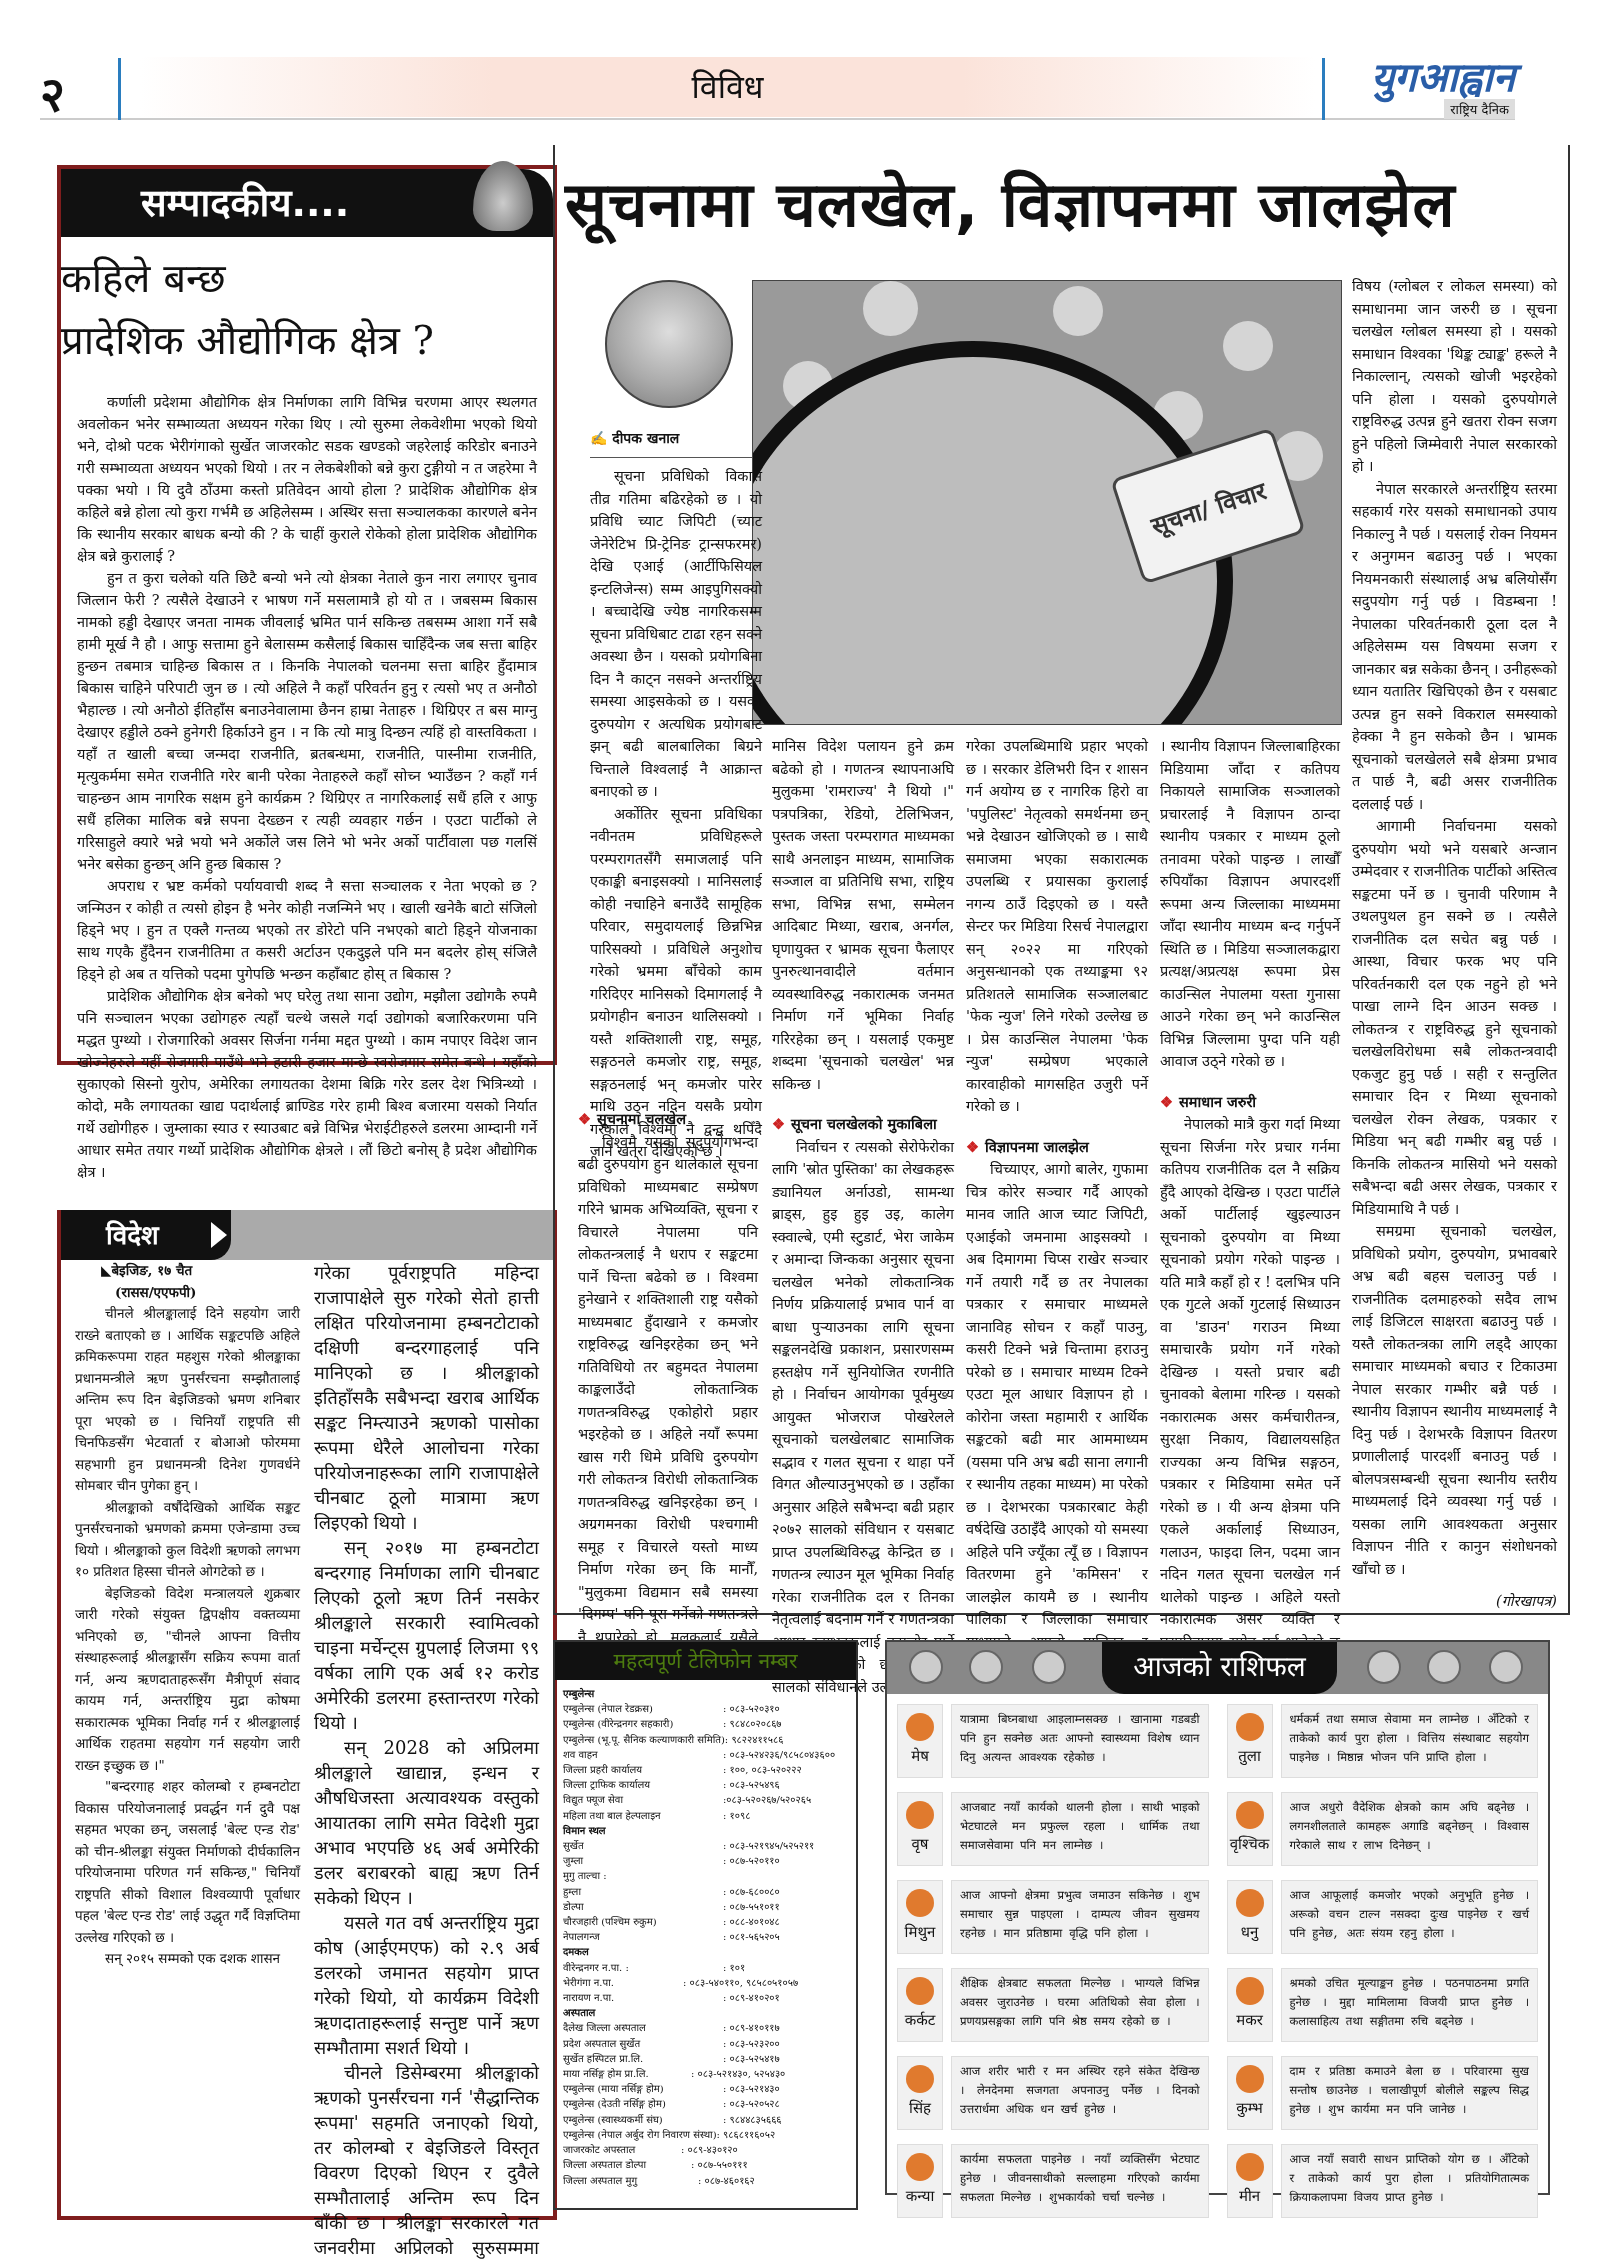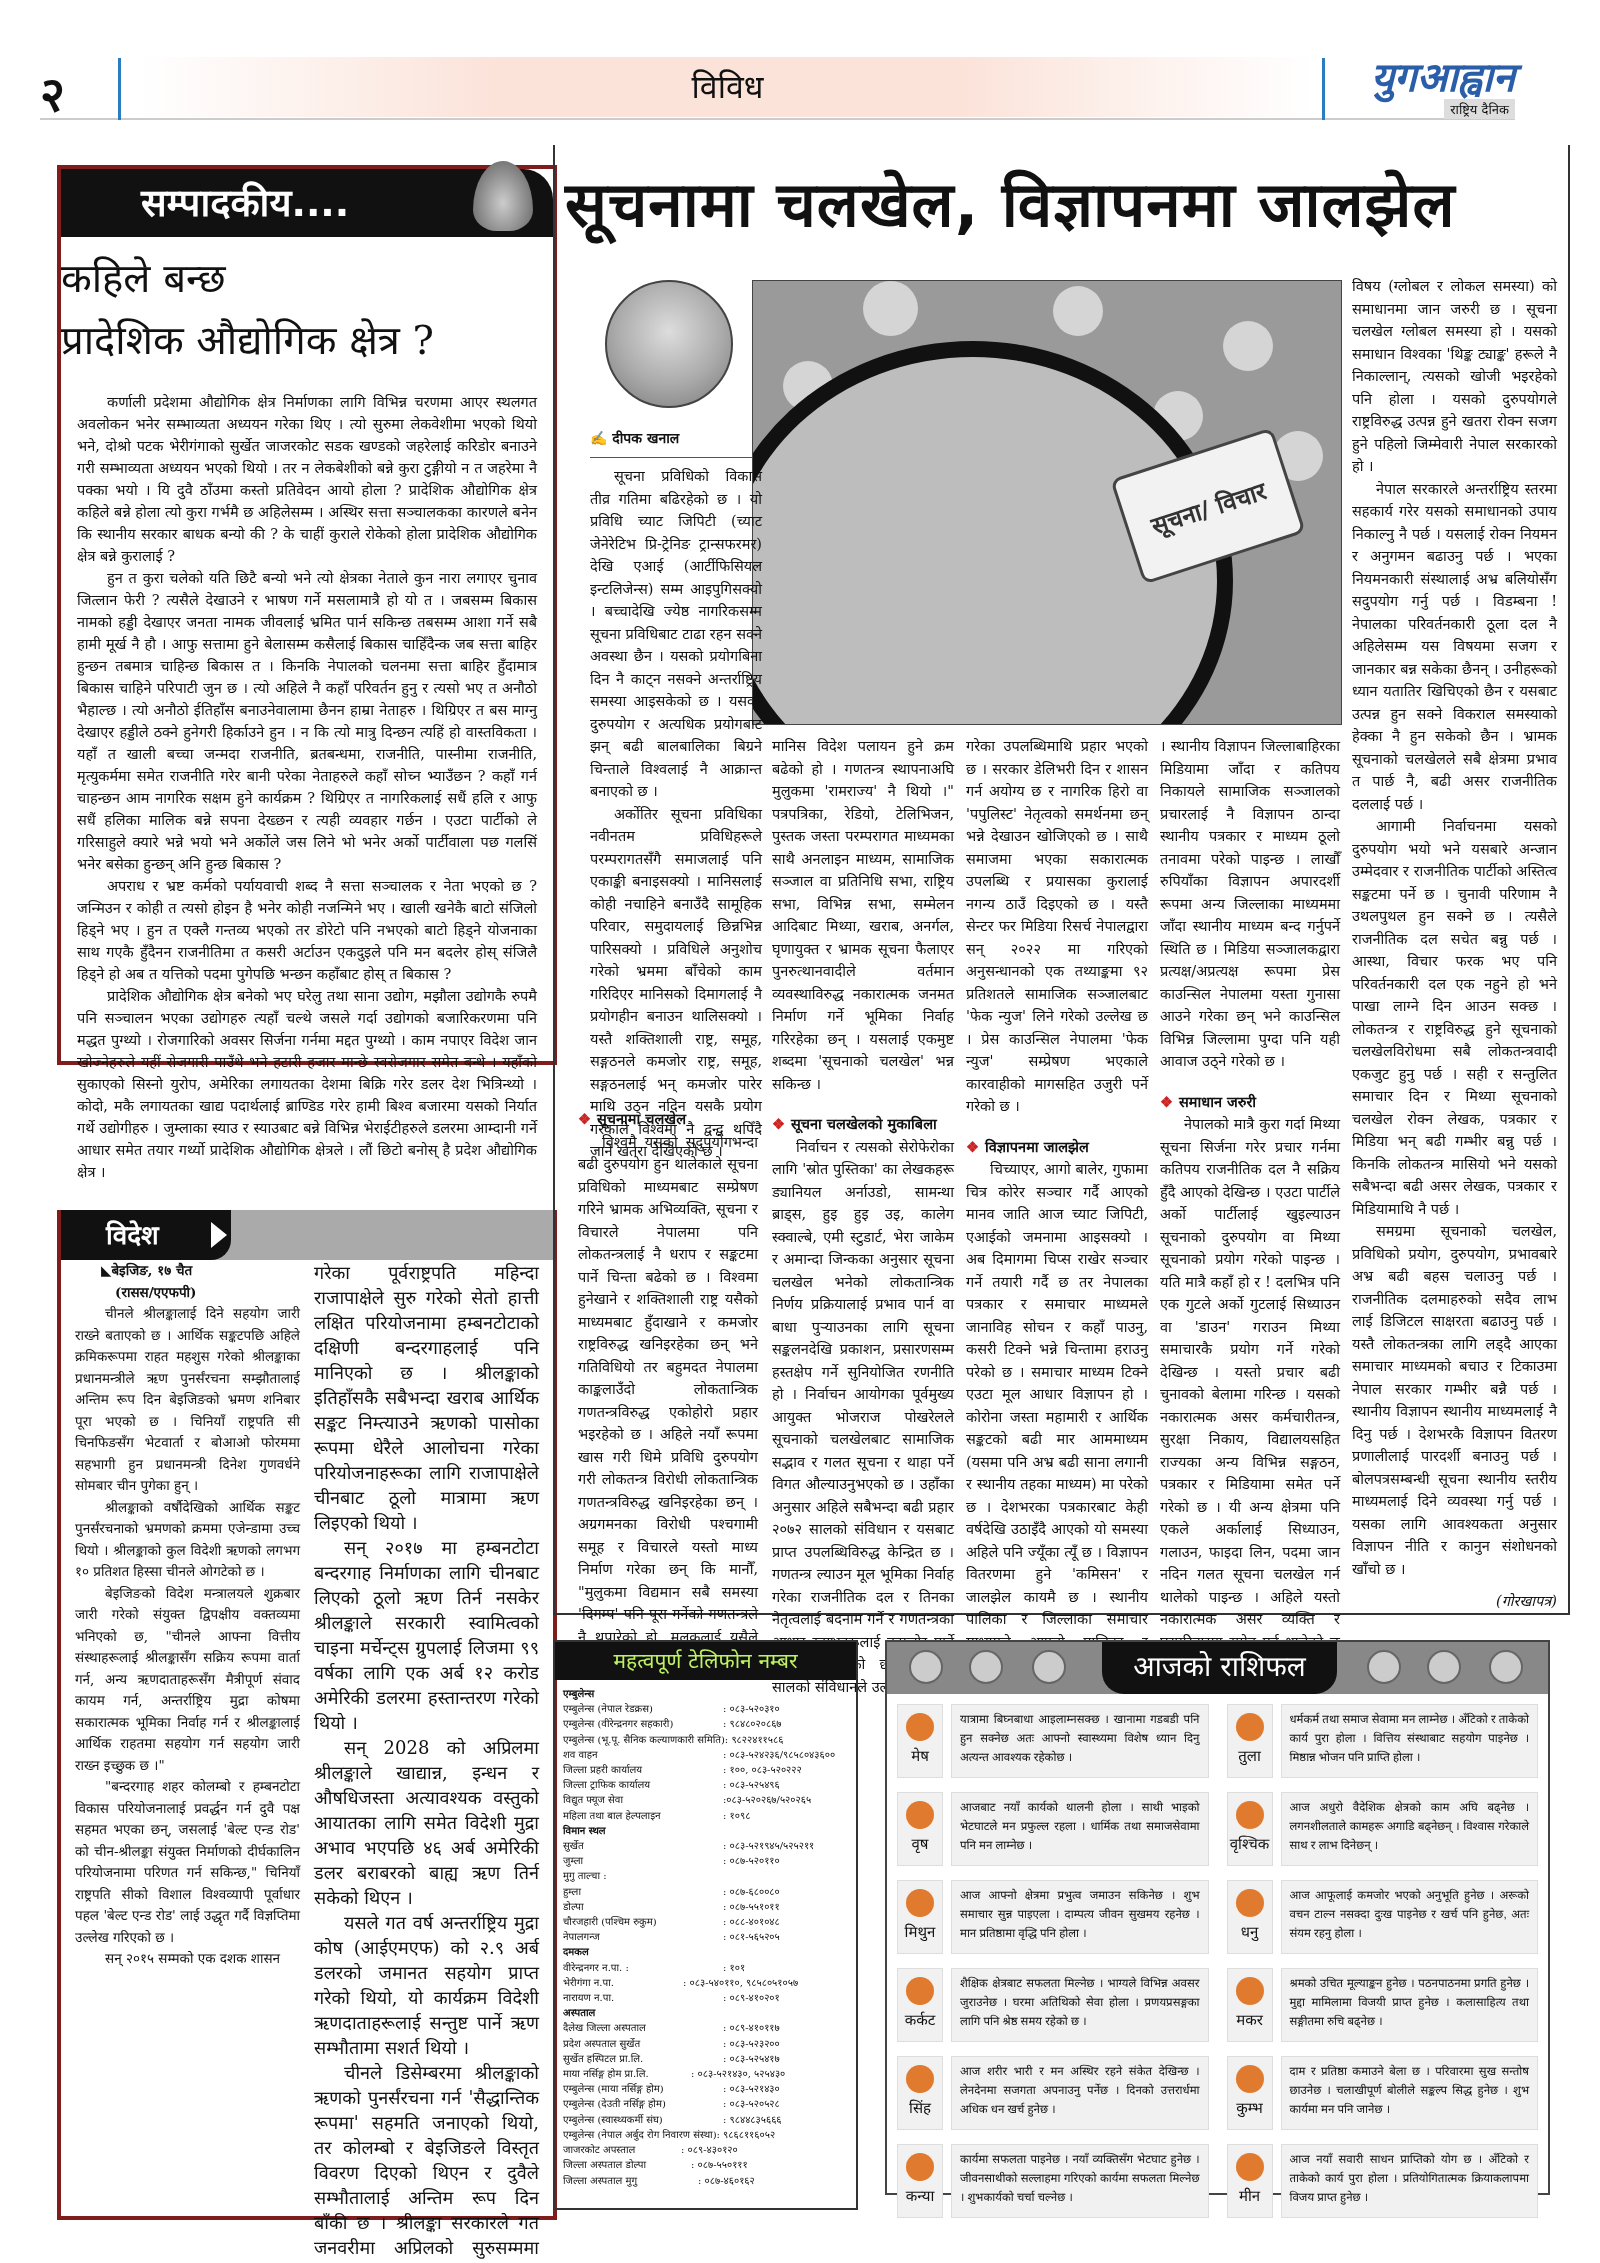--- a/index.html
+++ b/index.html
@@ -28,35 +28,35 @@
 .sh{font-weight:bold;margin-top:18px;text-indent:0 !important}
 .sh .d{color:#c22;margin-right:6px}
 .photo{position:absolute;left:605px;top:280px;width:128px;height:128px;border-radius:50%;border:2px solid #444;background:radial-gradient(circle at 50% 40%,#ddd 0%,#aaa 55%,#777 100%)}
 .author{position:absolute;left:590px;top:428px;font-size:14px;font-weight:bold;width:175px;border-bottom:1px solid #555;padding-bottom:10px}
 .illus{position:absolute;left:752px;top:280px;width:590px;height:445px;border:1px solid #444;background:#9a9a9a;overflow:hidden}
 .bub{position:absolute;border-radius:50%;background:#d5d5d5}
 .mag{position:absolute;left:-40px;top:60px;width:520px;height:480px;border:16px solid #111;border-radius:50%;background:#bdbdbd}
 .phone{position:absolute;left:370px;top:170px;width:170px;height:110px;background:#f2f2f2;border:3px solid #444;border-radius:10px;transform:rotate(-18deg);font-size:24px;font-weight:bold;text-align:center;line-height:110px;color:#333;font-family:"DejaVu Sans",sans-serif}
 .src{text-align:right;font-style:italic;margin-top:10px}
 .tel{position:absolute;left:553px;top:1640px;width:305px;height:570px;border:2px solid #333}
-.tel .th{background:#111;color:#bef264;text-align:center;font-size:21px;line-height:38px;font-family:"DejaVu Sans",sans-serif}
+.tel .th{background:#111;color:#4d7c0f;text-align:center;font-size:21px;line-height:38px;font-family:"DejaVu Sans",sans-serif}
 .tel .tb{padding:6px 8px;font-size:10px;line-height:15.2px;font-family:"DejaVu Serif",serif}
 .tel .cat{font-weight:bold}
 .tel .row{display:flex}
 .tel .row .k{width:160px;flex:none;white-space:nowrap;overflow:hidden}
 .tel .row .v{white-space:nowrap}
 .rashi{position:absolute;left:885px;top:1640px;width:665px;height:555px;border:2px solid #444;background:#fff}
 .rh{height:52px;background:#888;position:relative}
 .rh .t{position:absolute;left:215px;top:0;width:235px;height:52px;background:#111;color:#fff;text-align:center;font-size:28px;line-height:50px;border-radius:0 0 22px 22px;font-family:"DejaVu Sans",sans-serif}
 .medal{position:absolute;top:8px;width:34px;height:34px;border-radius:50%;background:#ccc;border:2px solid #666}
 .rgrid{display:grid;grid-template-columns:1fr 1fr;column-gap:18px;row-gap:14px;padding:10px 10px}
 .rc{display:flex;gap:8px;height:74px}
 .sign{width:46px;flex:none;background:#f1f1f1;border:1px solid #ddd;text-align:center;font-size:15px;font-family:"DejaVu Sans",sans-serif;position:relative}
 .sign .ic{width:28px;height:28px;border-radius:50%;background:#e07a2e;margin:8px auto 4px}
-.pred{flex:1;background:#f1f1f1;border:1px solid #ddd;font-size:11.5px;line-height:19px;padding:5px 8px;text-align:justify;font-family:Liberation Sans, sans-serif}
+.pred{flex:1;background:#f1f1f1;border:1px solid #ddd;font-size:11.5px;line-height:19px;padding:5px 8px;text-align:justify;font-family:Liberation Mono, monospace}
 .rule{position:absolute;background:#333}
 </style>
 </head>
 <body>
 
 <div class="hdr">
   <div class="pgno">२</div>
   <div class="vline" style="left:78px"></div>
   <div class="dates">
     <div>२०८० चैत, १८ आइतवार</div>

